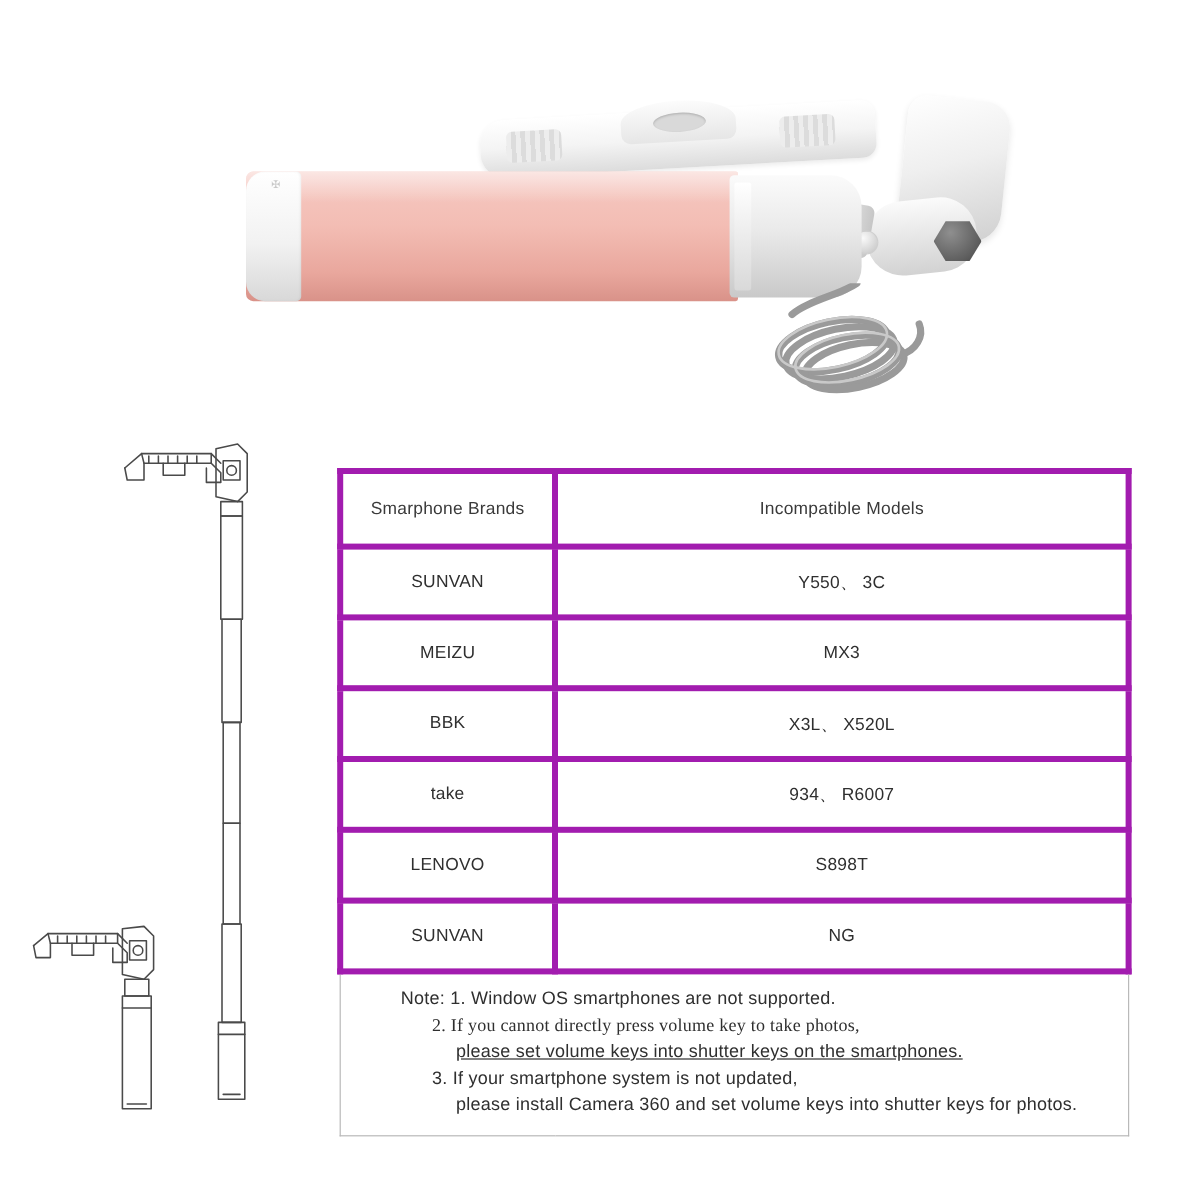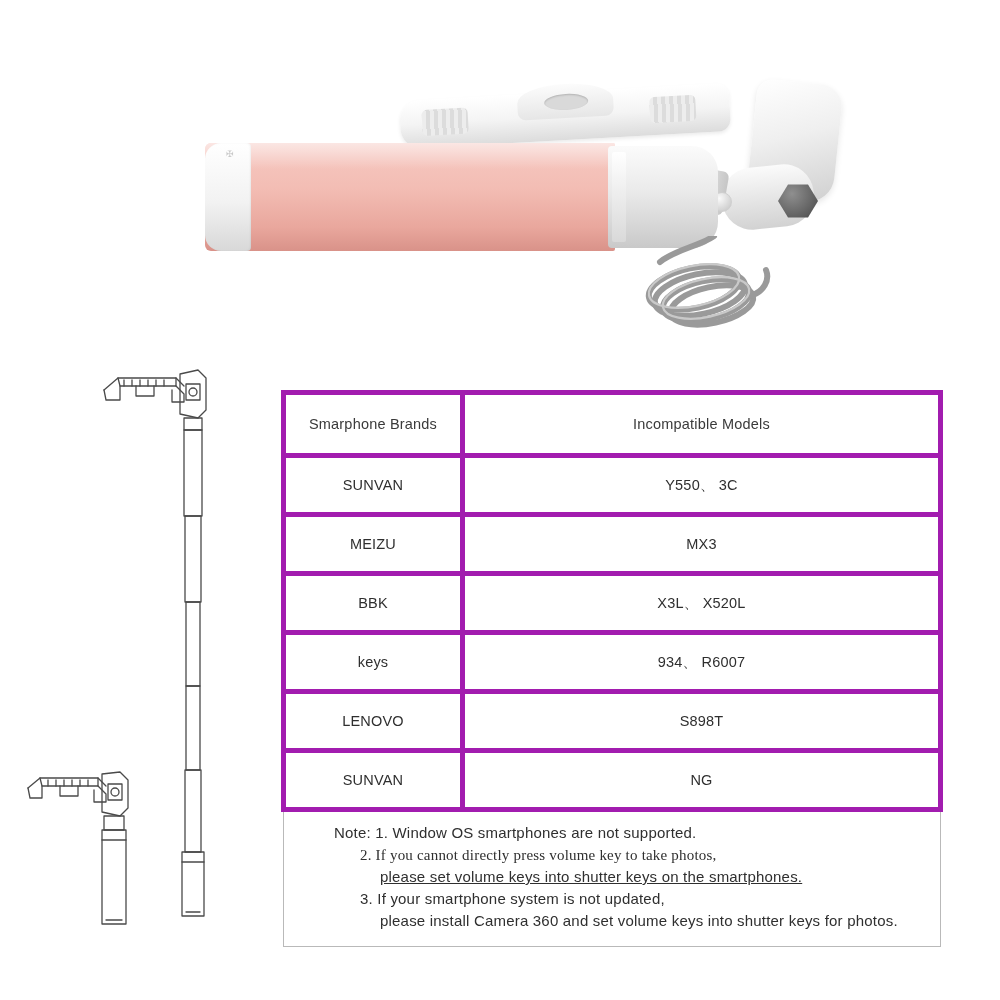--- a/index.html
+++ b/index.html
@@ -317,21 +317,21 @@
       </tr>
       <tr>
         <td class="col-brand">MEIZU</td>
         <td>MX3</td>
       </tr>
       <tr>
         <td class="col-brand">BBK</td>
         <td>X3L、 X520L</td>
       </tr>
       <tr>
-        <td class="col-brand">keys</td>
+        <td class="col-brand">take</td>
         <td>934、 R6007</td>
       </tr>
       <tr>
         <td class="col-brand">LENOVO</td>
         <td>S898T</td>
       </tr>
       <tr>
         <td class="col-brand">SUNVAN</td>
         <td>NG</td>
       </tr>

